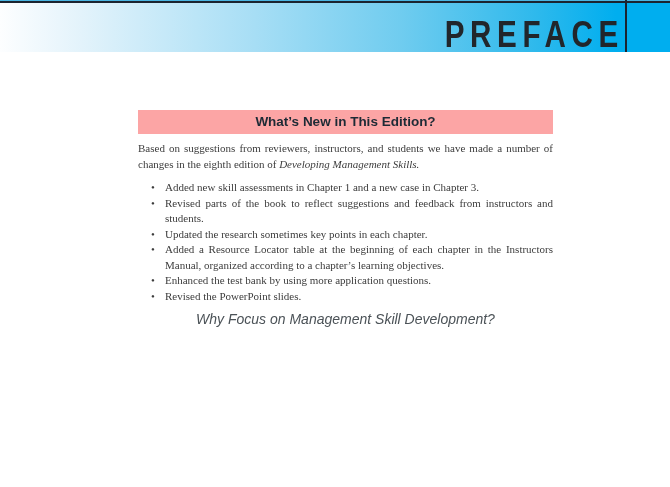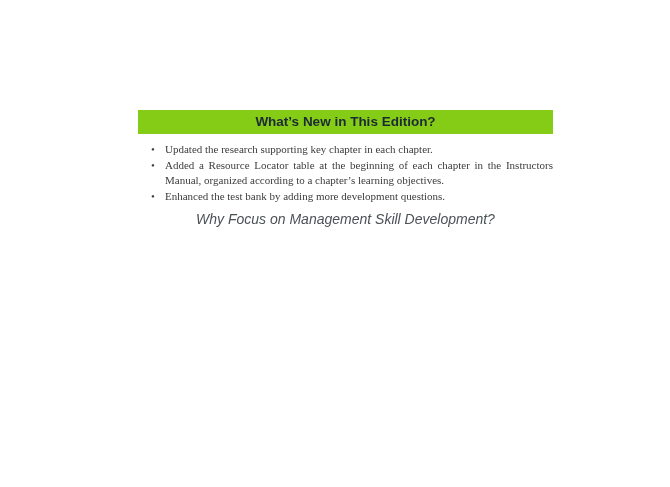--- a/index.html
+++ b/index.html
@@ -13,50 +13,61 @@
   .banner-gradient{position:absolute;top:3px;left:0;width:670px;height:49px;
         background:linear-gradient(90deg,#fdfeff 0%,#e3f3fb 12%,#a7def5 38%,#6fccef 60%,#2eb9ec 80%,#00aeef 92%,#00aeef 100%);}
   .banner-title{position:absolute;right:46px;bottom:0;margin:0;
         font-family:"Liberation Sans",sans-serif;font-size:37px;font-weight:700;
         letter-spacing:7px;line-height:0.95;color:#21262b;
         transform:scaleX(0.80);transform-origin:100% 100%;white-space:nowrap;}
   .banner-divider{position:absolute;right:43px;top:-3px;width:2px;height:52px;background:#1b2430;}
 
   
   .content{position:absolute;left:138px;top:110px;width:415px;}
-  .box-title{height:24px;line-height:24px;background:#84cc16;text-align:center;
+  .box-title{height:24px;line-height:24px;background:#fca5a5;text-align:center;
         font-family:"Liberation Sans",sans-serif;font-weight:700;font-size:13.5px;color:#1d2a35;}
   .body-para{margin:7px 0 0;font-size:11px;line-height:15.5px;color:#3c3c3c;text-align:justify;}
   .body-para i{font-style:italic;}
 
   .bullets{margin:8px 0 0;padding:0;list-style:none;}
   .bullets li{position:relative;padding-left:27px;font-size:11px;line-height:15.5px;
         color:#3c3c3c;text-align:justify;}
   .bullets li::before{content:"\2022";position:absolute;left:13px;top:0;color:#3c3c3c;}
 
   .msg-heading{margin:28px 0 0;font-family:"Liberation Sans",sans-serif;font-weight:700;
         font-size:16px;line-height:1.15;color:#3f4448;letter-spacing:0.2px;}
   .msg-subheading{margin:7px 0 0;font-family:"Liberation Sans",sans-serif;font-weight:400;
         font-style:italic;font-size:14px;line-height:1.2;color:#4b5257;text-align:center;}
 </style>
 </head>
 <body>
 
 <div class="page">
 
+  <header class="banner">
+    <div class="banner-topline"></div>
+    <div class="banner-gradient">
+      <h1 class="banner-title">PREFACE</h1>
+      <div class="banner-divider"></div>
+    </div>
+  </header>
 
   <main class="content">
 
     <div class="box-title">
       <span>What’s New in This Edition?</span>
     </div>
 
+    <p class="body-para"><span>Based on suggestions from reviewers, instructors, and students we have made a number of changes in the eighth edition of </span><i>Developing Management Skills.</i></p>
 
     <ul class="bullets">
-      <li><span>Updated the research supporting key chapter in each chapter.</span></li>
+      <li><span>Added new skill assessments in Chapter 1 and a new case in Chapter 3.</span></li>
+      <li><span>Revised parts of the book to reflect suggestions and feedback from instructors and students.</span></li>
+      <li><span>Updated the research sometimes key points in each chapter.</span></li>
       <li><span>Added a Resource Locator table at the beginning of each chapter in the Instructors Manual, organized according to a chapter’s learning objectives.</span></li>
-      <li><span>Enhanced the test bank by adding more development questions.</span></li>
+      <li><span>Enhanced the test bank by using more application questions.</span></li>
+      <li><span>Revised the PowerPoint slides.</span></li>
     </ul>
 
     <h3 class="msg-subheading">Why Focus on Management Skill Development?</h3>
 
   </main>
 </div>
 
 </body></html>

